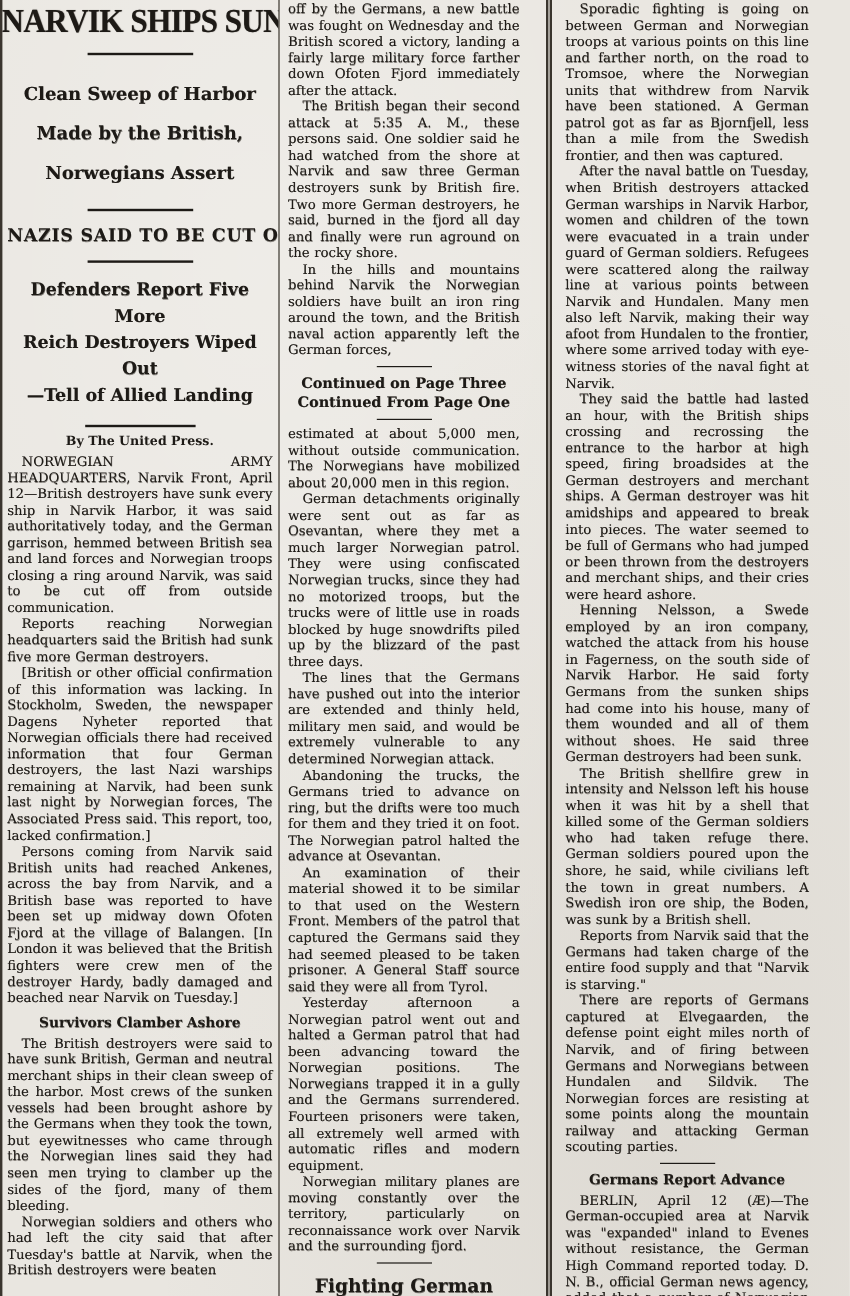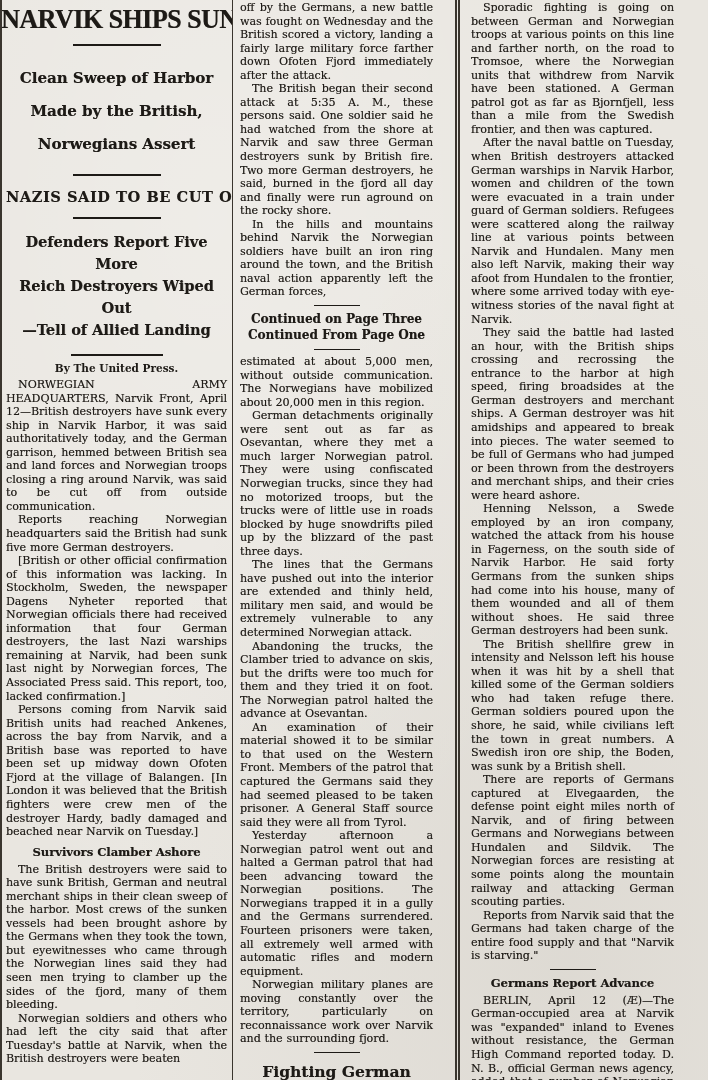--- a/index.html
+++ b/index.html
@@ -108,41 +108,41 @@
         <div class="para noindent">off by the Germans, a new battle was fought on Wednesday and the British scored a victory, landing a fairly large military force farther down Ofoten Fjord immediately after the attack.</div>
         <div class="para">The British began their second attack at 5:35 A. M., these persons said. One soldier said he had watched from the shore at Narvik and saw three German destroyers sunk by British fire. Two more German destroyers, he said, burned in the fjord all day and finally were run aground on the rocky shore.</div>
         <div class="para">In the hills and mountains behind Narvik the Norwegian soldiers have built an iron ring around the town, and the British naval action apparently left the German forces,</div>
         <div class="rule-short"></div>
         <div class="continued">Continued on Page Three</div>
         <div class="continued">Continued From Page One</div>
         <div class="rule-short"></div>
         <div class="para noindent">estimated at about 5,000 men, without outside communication. The Norwegians have mobilized about 20,000 men in this region.</div>
         <div class="para">German detachments originally were sent out as far as Osevantan, where they met a much larger Norwegian patrol. They were using confiscated Norwegian trucks, since they had no motorized troops, but the trucks were of little use in roads blocked by huge snowdrifts piled up by the blizzard of the past three days.</div>
         <div class="para">The lines that the Germans have pushed out into the interior are extended and thinly held, military men said, and would be extremely vulnerable to any determined Norwegian attack.</div>
-        <div class="para">Abandoning the trucks, the Clamber tried to advance on skis, but the drifts were too much for them and they tried it on foot. The Norwegian patrol halted the advance at Osevantan.</div>
+        <div class="para">Abandoning the trucks, the Germans tried to advance on ring, but the drifts were too much for them and they tried it on foot. The Norwegian patrol halted the advance at Osevantan.</div>
         <div class="para">An examination of their material showed it to be similar to that used on the Western Front. Members of the patrol that captured the Germans said they had seemed pleased to be taken prisoner. A General Staff source said they were all from Tyrol.</div>
         <div class="para">Yesterday afternoon a Norwegian patrol went out and halted a German patrol that had been advancing toward the Norwegian positions. The Norwegians trapped it in a gully and the Germans surrendered. Fourteen prisoners were taken, all extremely well armed with automatic rifles and modern equipment.</div>
         <div class="para">Norwegian military planes are moving constantly over the territory, particularly on reconnaissance work over Narvik and the surrounding fjord.</div>
         <div class="rule-short"></div>
         <div class="sechead">Fighting German Railway Line</div>
         <div class="secbyline">By HAROLD CALLENDER</div>
         <div class="credit">By Telephone to The New York Times.</div>
         <div class="para">NORTHERN SWEDISH-NORWEGIAN FRONTIER, Saturday, April 13—The Germans now control the railway line—the only outlet by land from Narvik—as far as Hundalen, about four miles from the Swedish frontier.</div>
       </div>
   </div>
 
   <div class="col col-3">
     <div class="col-body">
         <div class="para">Sporadic fighting is going on between German and Norwegian troops at various points on this line and farther north, on the road to Tromsoe, where the Norwegian units that withdrew from Narvik have been stationed. A German patrol got as far as Bjornfjell, less than a mile from the Swedish frontier, and then was captured.</div>
         <div class="para">After the naval battle on Tuesday, when British destroyers attacked German warships in Narvik Harbor, women and children of the town were evacuated in a train under guard of German soldiers. Refugees were scattered along the railway line at various points between Narvik and Hundalen. Many men also left Narvik, making their way afoot from Hundalen to the frontier, where some arrived today with eye-witness stories of the naval fight at Narvik.</div>
         <div class="para">They said the battle had lasted an hour, with the British ships crossing and recrossing the entrance to the harbor at high speed, firing broadsides at the German destroyers and merchant ships. A German destroyer was hit amidships and appeared to break into pieces. The water seemed to be full of Germans who had jumped or been thrown from the destroyers and merchant ships, and their cries were heard ashore.</div>
         <div class="para">Henning Nelsson, a Swede employed by an iron company, watched the attack from his house in Fagerness, on the south side of Narvik Harbor. He said forty Germans from the sunken ships had come into his house, many of them wounded and all of them without shoes. He said three German destroyers had been sunk.</div>
         <div class="para">The British shellfire grew in intensity and Nelsson left his house when it was hit by a shell that killed some of the German soldiers who had taken refuge there. German soldiers poured upon the shore, he said, while civilians left the town in great numbers. A Swedish iron ore ship, the Boden, was sunk by a British shell.</div>
+        <div class="para">Reports from Narvik said that the Germans had taken charge of the entire food supply and that "Narvik is starving."</div>
         <div class="para">There are reports of Germans captured at Elvegaarden, the defense point eight miles north of Narvik, and of firing between Germans and Norwegians between Hundalen and Sildvik. The Norwegian forces are resisting at some points along the mountain railway and attacking German scouting parties.</div>
-        <div class="para">Reports from Narvik said that the Germans had taken charge of the entire food supply and that "Narvik is starving."</div>
         <div class="rule-short"></div>
         <div class="subhead">Germans Report Advance</div>
         <div class="para">BERLIN, April 12 (Æ)—The German-occupied area at Narvik was "expanded" inland to Evenes without resistance, the German High Command reported today. D. N. B., official German news agency, added that a number of Norwegian troops had been disarmed in the advance.</div>
         <div class="rule-short"></div>
         <div class="subhead">Survivors Landed to Fight On</div>
         <div class="credit">Wireless to The New York Times.</div>
         <div class="para">LONDON, April 12 — Dispatches received in London today filled in more details of the aftermath of the raid into Narvik Harbor by Cap-</div>
       </div>
   </div>
 

